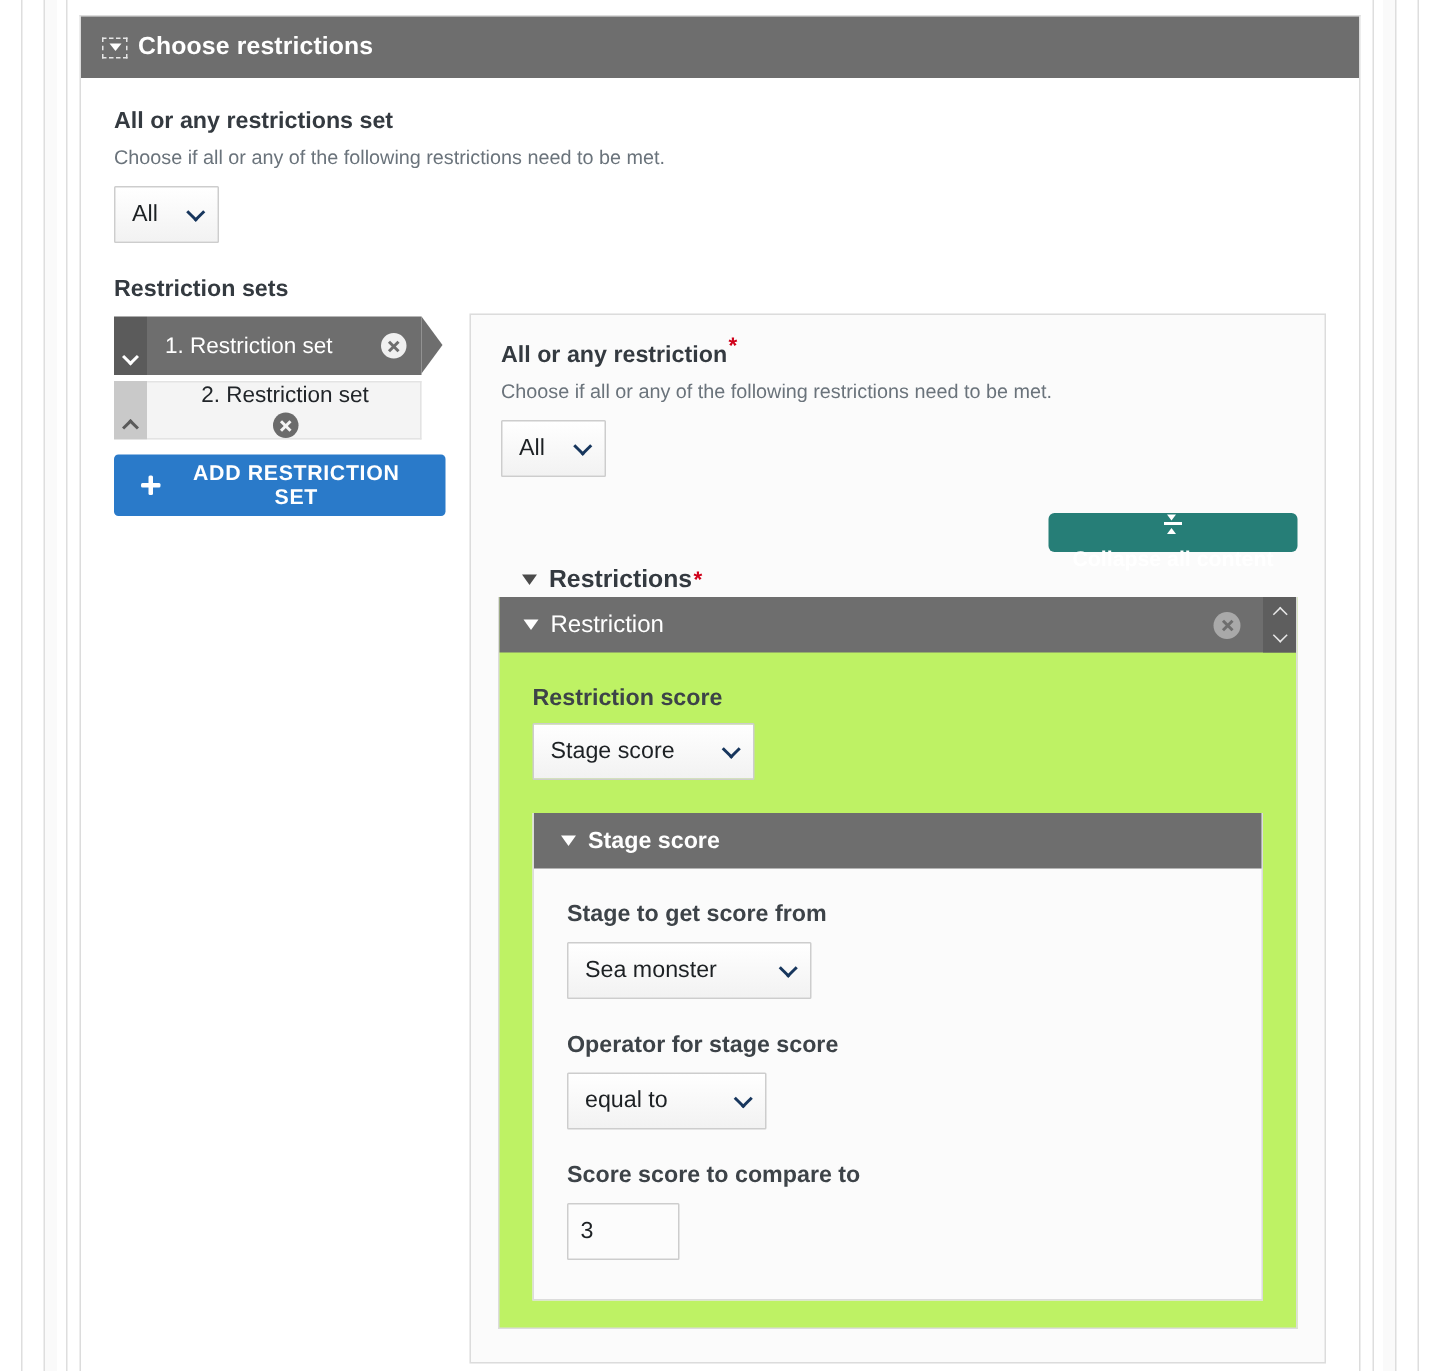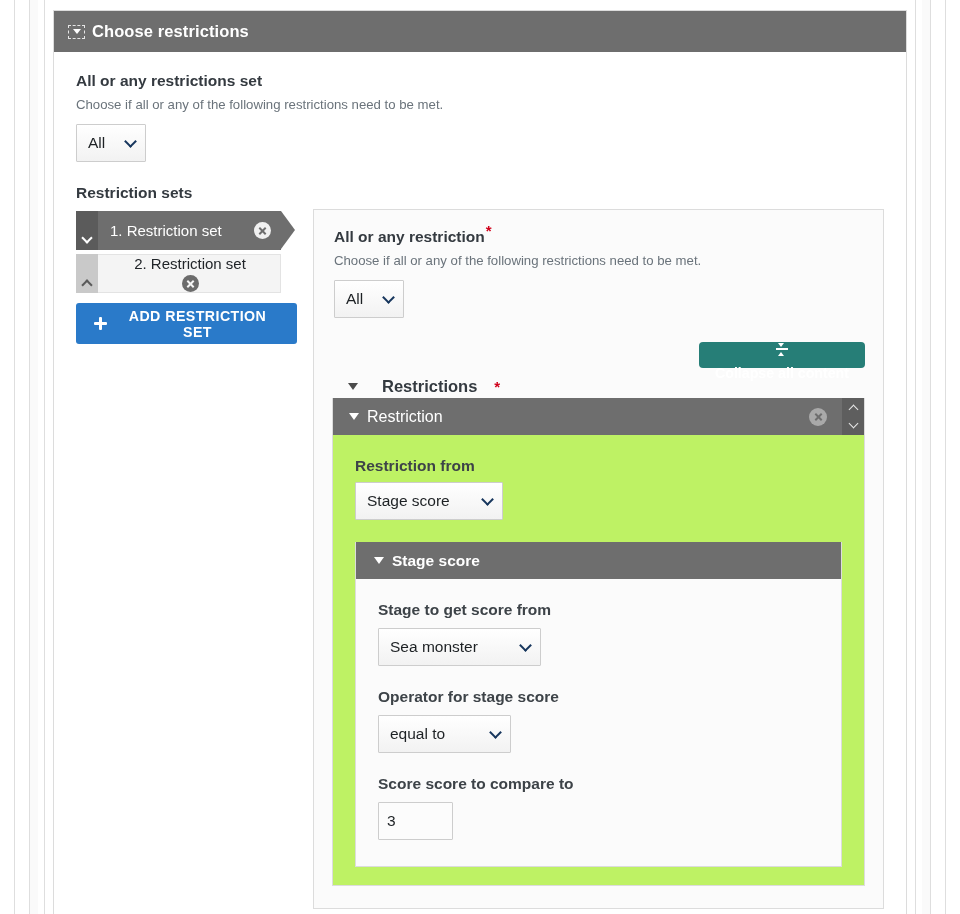--- a/index.html
+++ b/index.html
@@ -144,21 +144,21 @@
   }
   .ico-collapse { position: relative; width: 14px; height: 14px; flex: none; }
   .ico-collapse .ln { position: absolute; left: 1px; width: 12px; height: 1.8px; background: #fff; top: 6px; }
   .ico-collapse .t1 { position: absolute; left: 3.5px; top: 0.5px; width: 0; height: 0;
     border-left: 3.5px solid transparent; border-right: 3.5px solid transparent; border-top: 4.5px solid #fff; }
   .ico-collapse .t2 { position: absolute; left: 3.5px; bottom: 0.5px; width: 0; height: 0;
     border-left: 3.5px solid transparent; border-right: 3.5px solid transparent; border-bottom: 4.5px solid #fff; }
 
   .section-title {
     position: absolute; left: 16px; bottom: 2px; font-size: 16.5px;
-    font-weight: bold; color: #343a40; display: flex; align-items: center; gap: 16px;
+    font-weight: bold; color: #343a40; display: flex; align-items: center;
   }
   .caret { width: 0; height: 0; border-left: 5.5px solid transparent;
     border-right: 5.5px solid transparent; border-top: 7px solid #4b4b4b;
     margin-right: 8px; flex: none; }
   .caret.w { border-top-color: #ffffff; }
 
   
   .rblock { border: 1px solid #dcdcdc; border-top: none; background: #bef264; }
   .rbar {
     display: flex; align-items: stretch; background: #6e6e6e; color: #fff; height: 37px;
@@ -287,21 +287,21 @@
                 <div class="del">
                   <span class="xcircle onbar"></span>
                 </div>
                 <div class="move">
                   <span class="mc up"></span>
                   <span class="mc dn"></span>
                 </div>
               </div>
 
               <div class="rbody">
-                <div class="fieldlabel lite">Restriction from</div>
+                <div class="fieldlabel lite">Restriction score</div>
                 <div class="sel" style="min-width:148px">
                   <span>Stage score</span>
                   <span class="chev"></span>
                 </div>
 
                 <div class="sblock">
                   <div class="sbar">
                     <span class="caret w"></span>
                     <span>Stage score</span>
                   </div>

